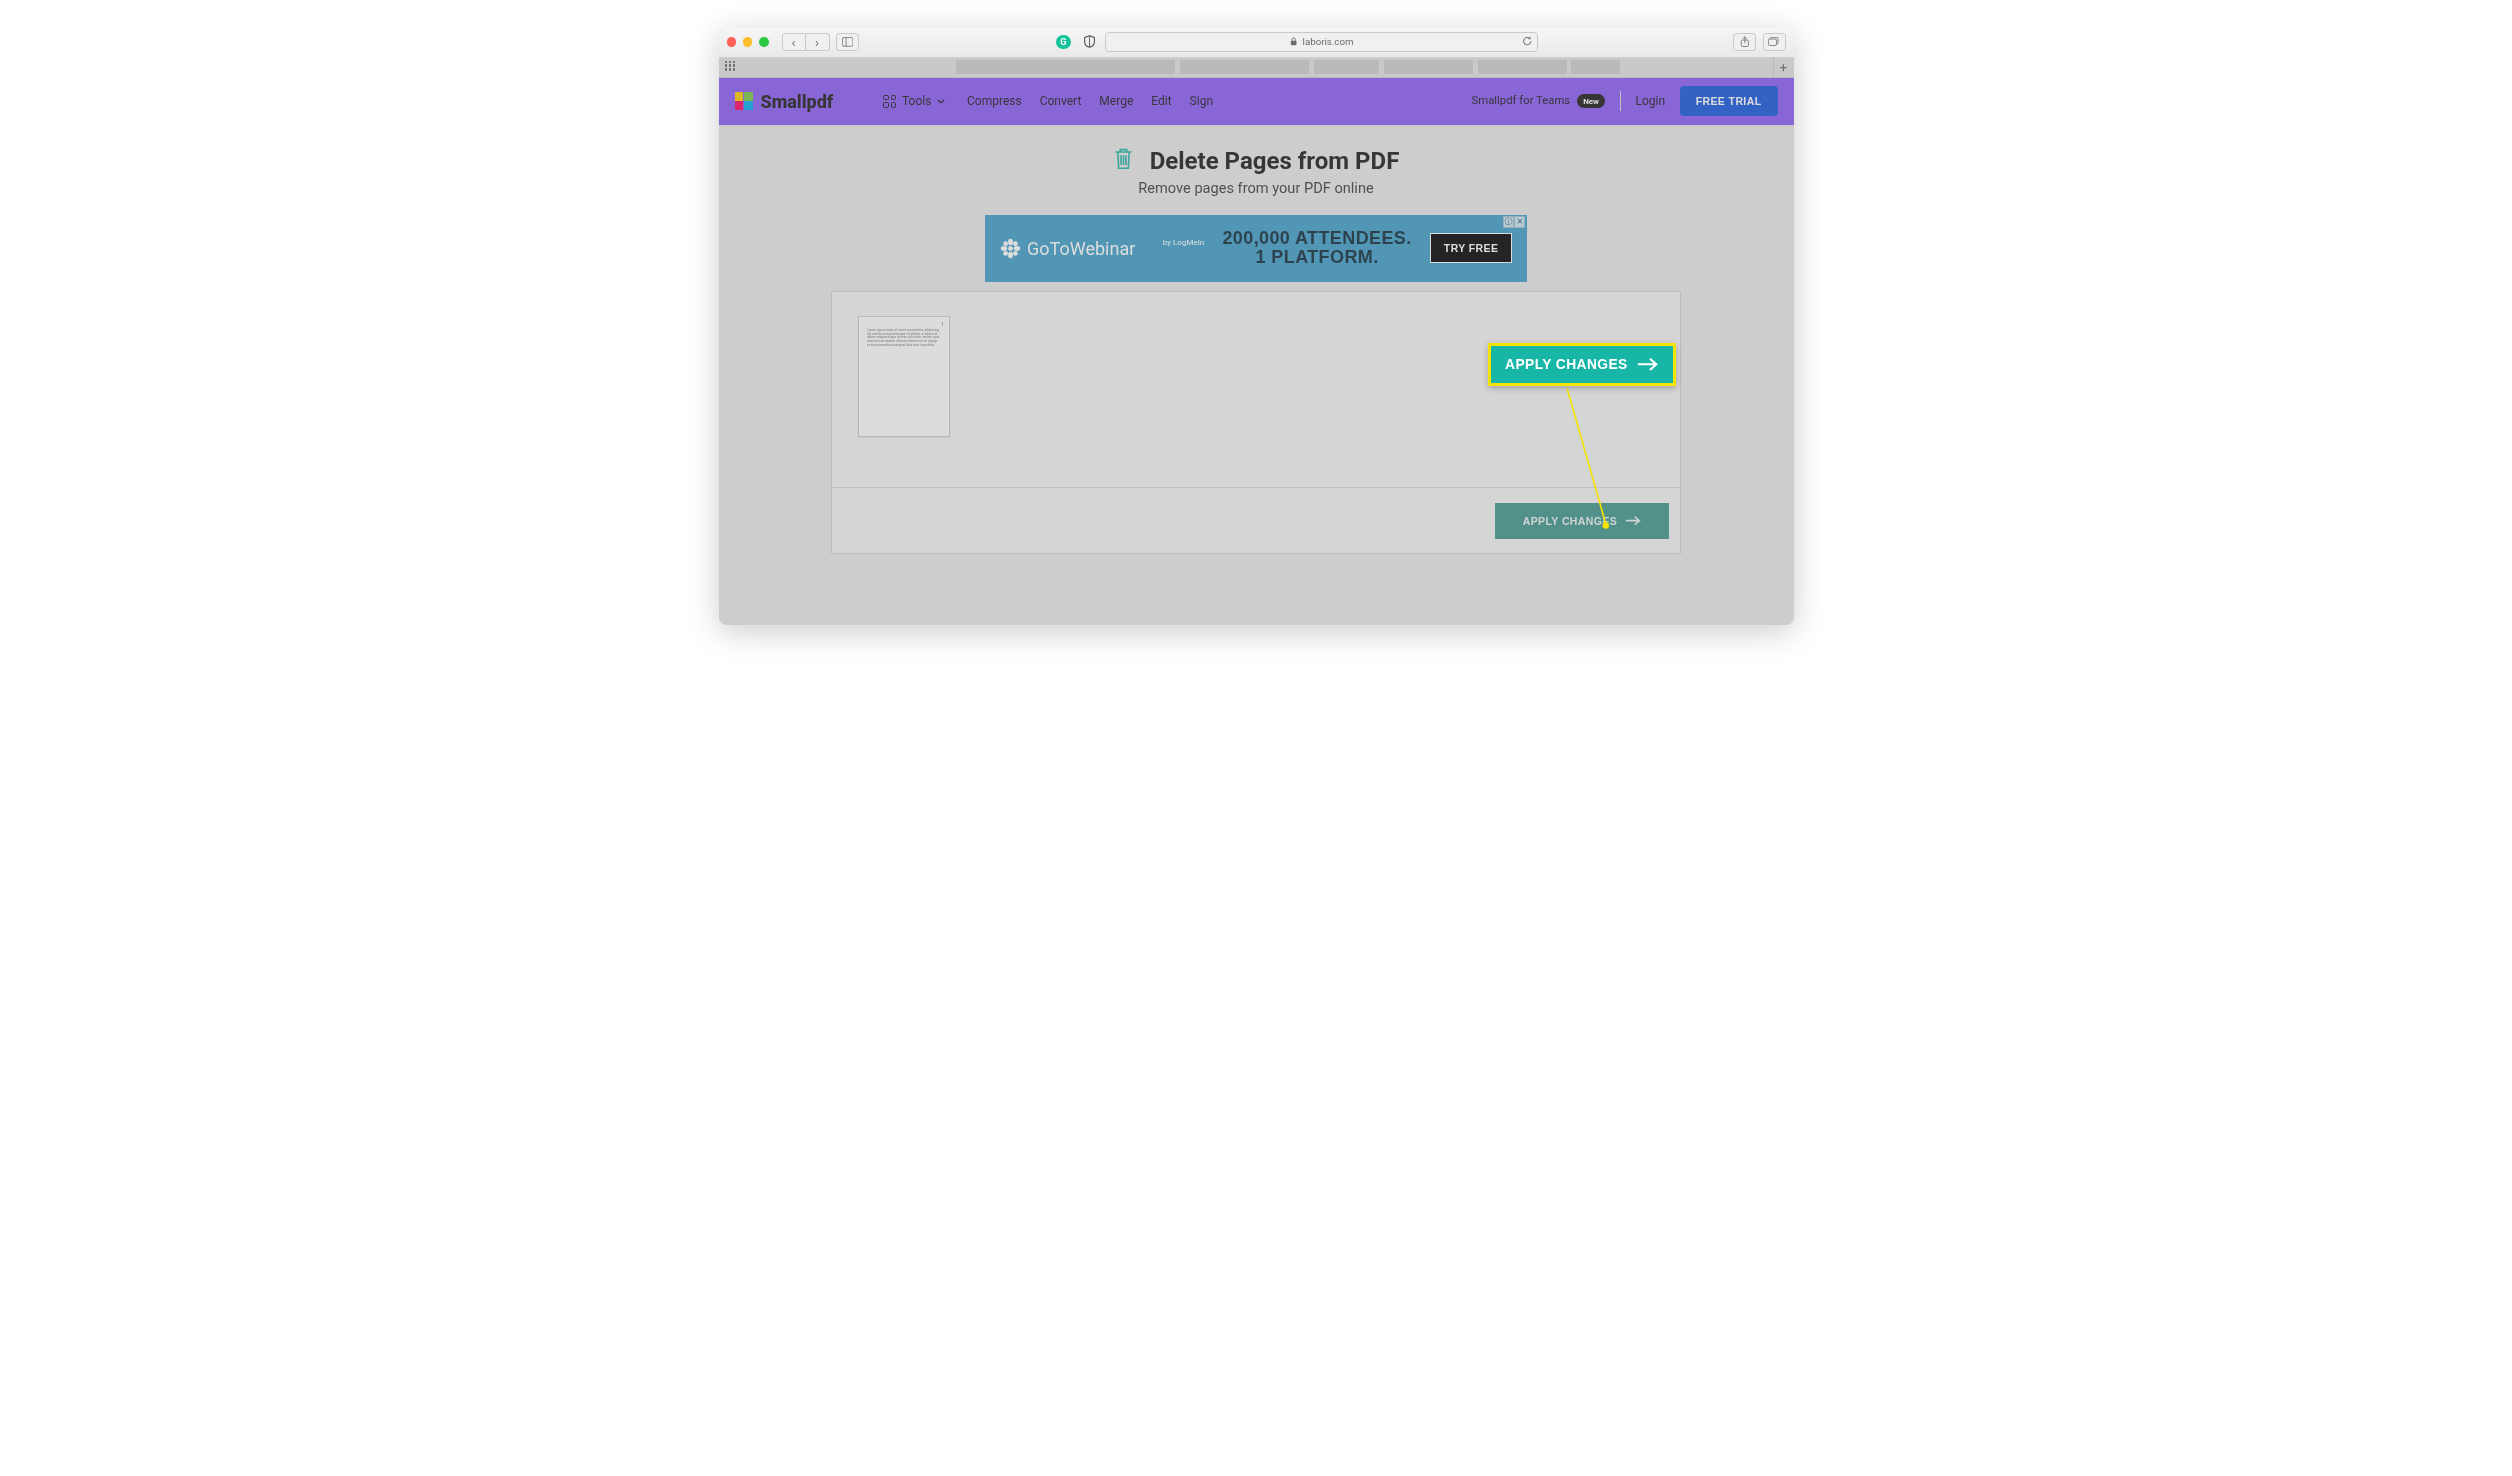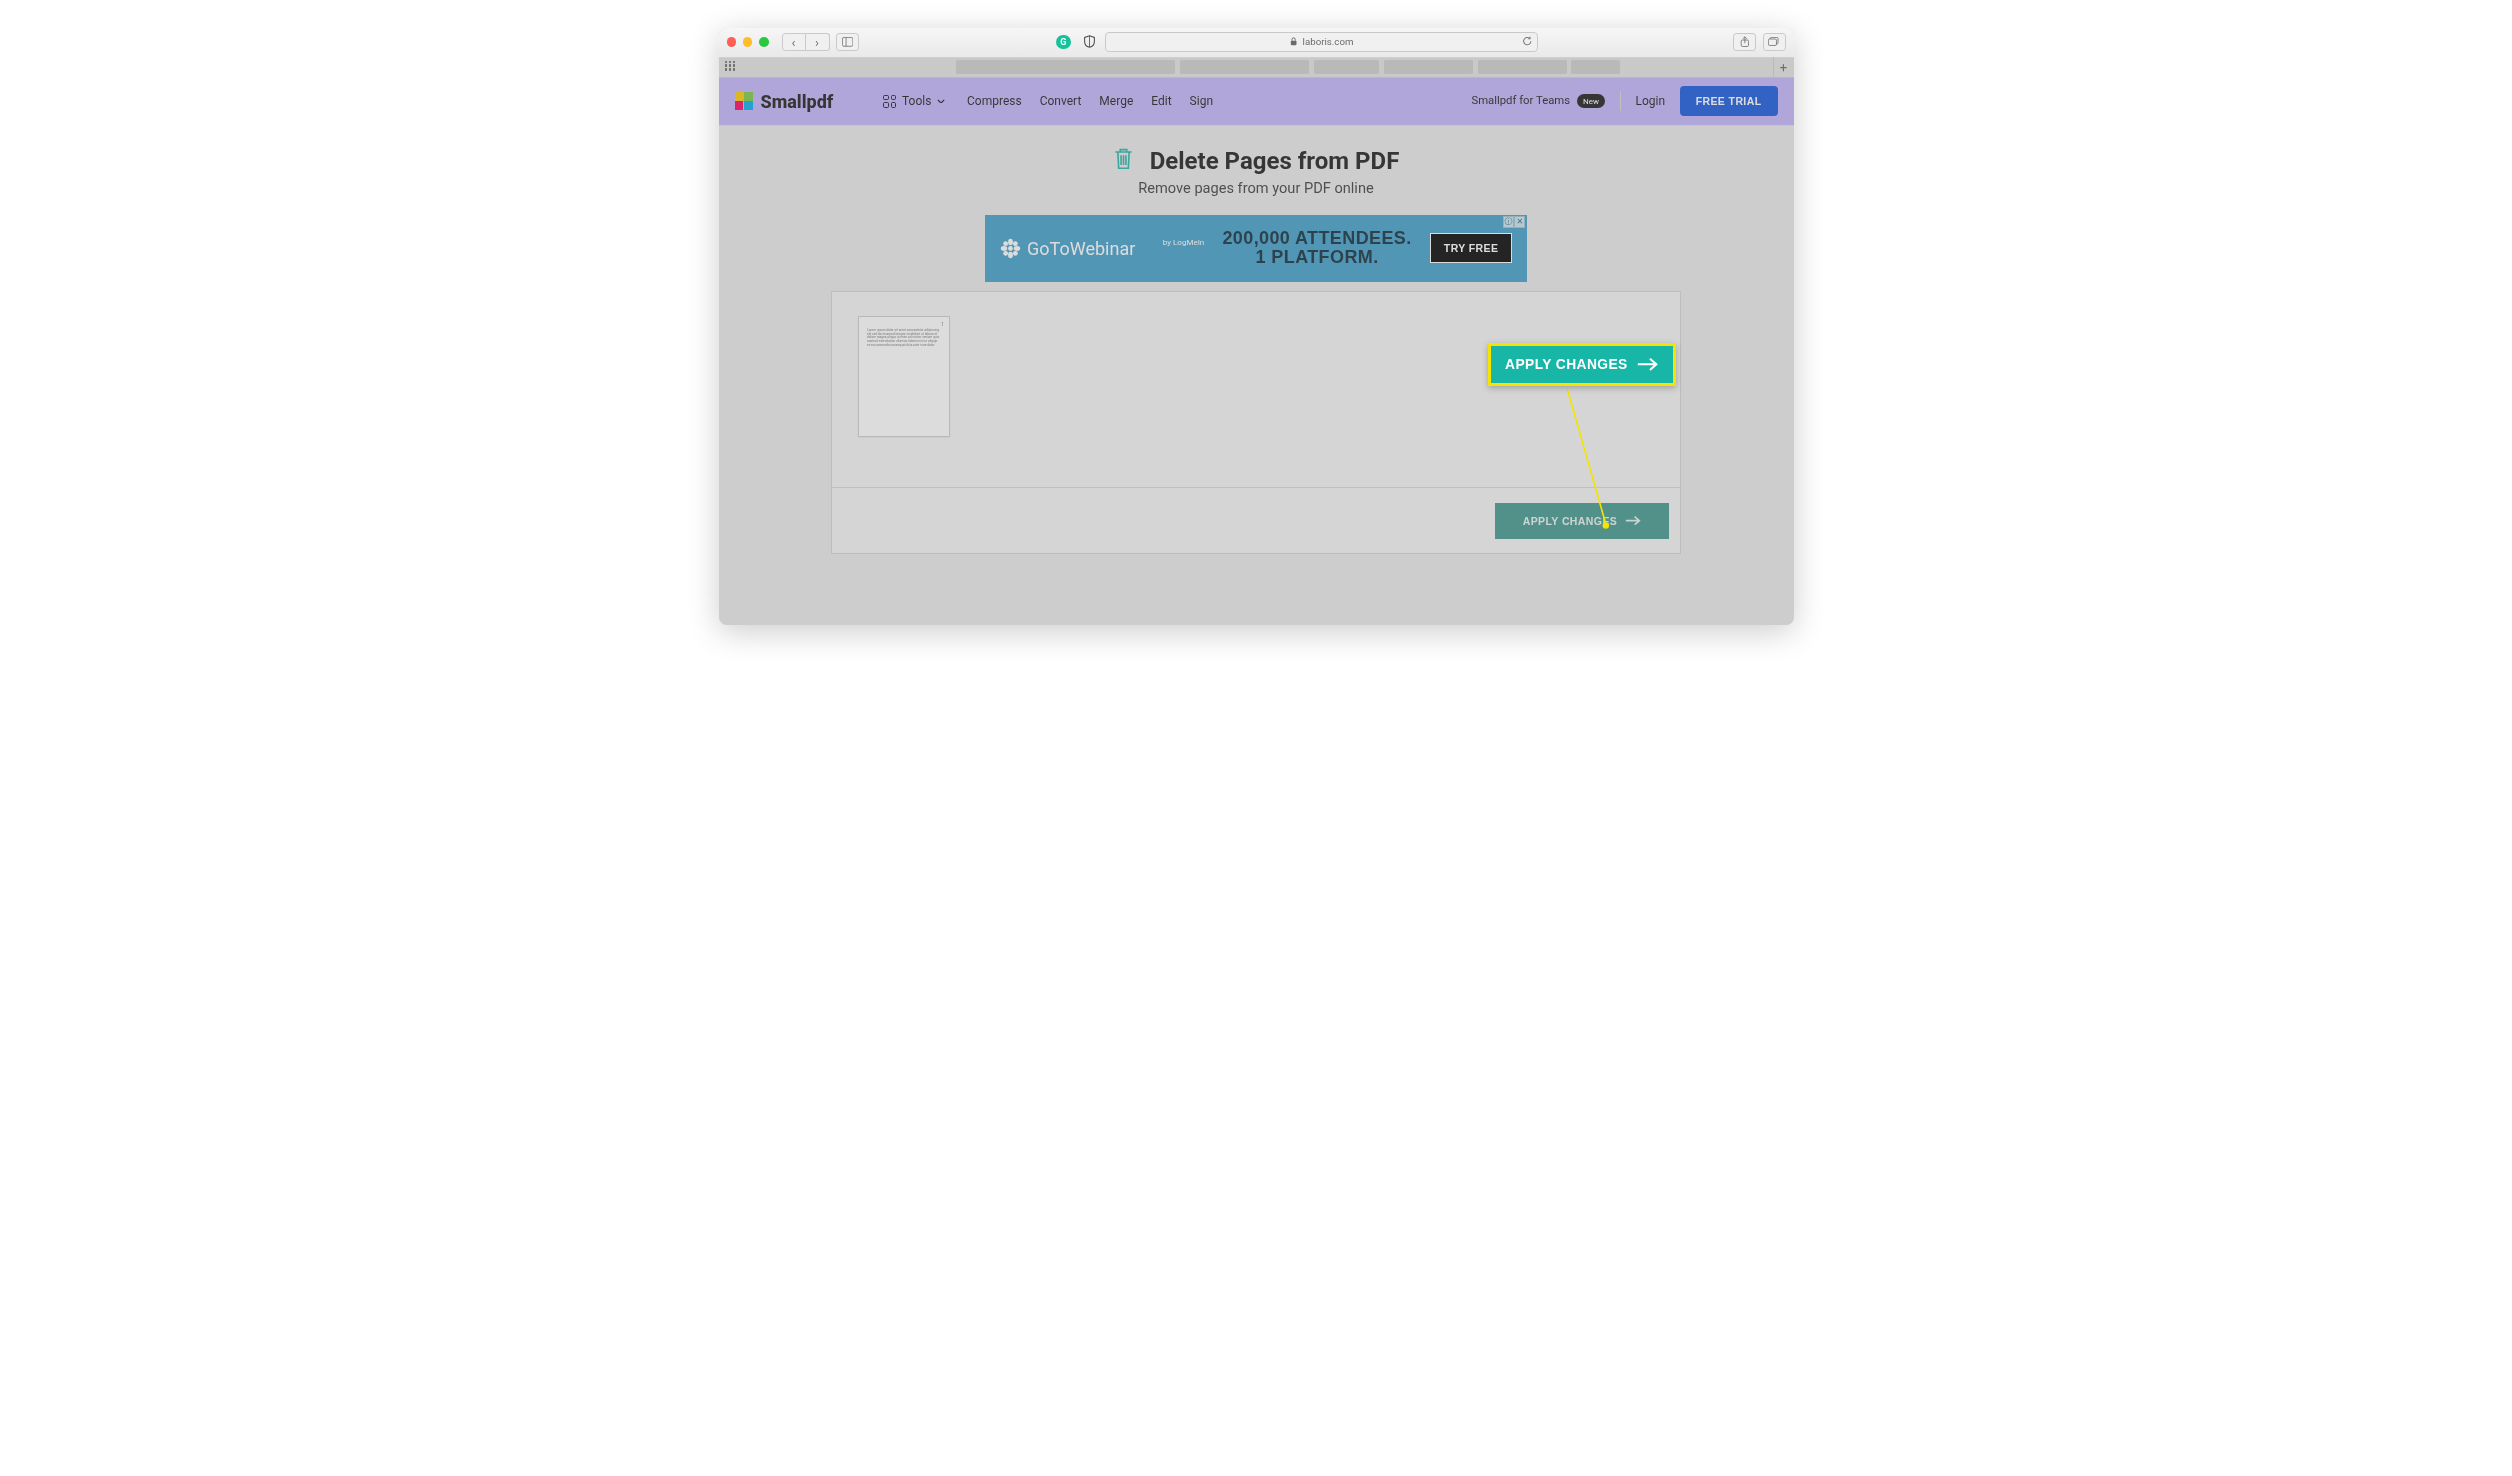--- a/index.html
+++ b/index.html
@@ -48,33 +48,33 @@
   
   .tabstrip{height:20px;background:#c9c9c9;border-bottom:0.8px solid #b9b9b9;display:flex;align-items:center;padding-left:6.5px;position:relative;}
   .tab-grid{width:13px;height:13px;display:grid;grid-template-columns:repeat(3,2.4px);grid-template-rows:repeat(3,2.4px);gap:1.6px;margin-right:8px;}
   .tab-grid span{background:#6b6b6b;border-radius:0.8px;}
   .ghost-tab{height:14.6px;background:rgba(0,0,0,0.08);border-radius:1.6px;margin-right:4.9px;}
   .plus-tab{position:absolute;right:0;width:21px;height:20px;border-left:0.8px solid #b9b9b9;display:flex;align-items:center;justify-content:center;color:#6d6d6d;font-size:13px;}
   
   .page{position:relative;background:#eaeaea;height:calc(100% - 50px);}
   .dim-overlay{position:absolute;inset:0;background:rgba(130,130,130,0.28);pointer-events:none;}
   
-  .site-header{height:48px;background:#c4b5fd;border-bottom:0.8px solid #e1e1e1;display:flex;align-items:center;padding:0 16px;gap:18px;}
+  .site-header{height:48px;background:#8b5cf6;border-bottom:0.8px solid #e1e1e1;display:flex;align-items:center;padding:0 16px;gap:18px;}
   .logo{display:flex;align-items:center;gap:8px;font-weight:800;font-size:18px;color:#1a1a1a;}
   .logo-mark{width:18px;height:18px;display:grid;grid-template-columns:1fr 1fr;grid-template-rows:1fr 1fr;gap:0.8px;}
   .logo-mark span:nth-child(1){background:#ffcc00;} .logo-mark span:nth-child(2){background:#7ac943;}
   .logo-mark span:nth-child(3){background:#ff0066;} .logo-mark span:nth-child(4){background:#00aeef;}
   .tools-btn{display:flex;align-items:center;gap:5.7px;font-size:12px;color:#1a1a1a;margin-left:32px;}
   .tools-icon{width:13px;height:13px;display:grid;grid-template-columns:1fr 1fr;grid-template-rows:1fr 1fr;gap:1.6px;}
   .tools-icon span{border:1.2px solid #1a1a1a;border-radius:1.6px;}
   .nav-links{display:flex;gap:18px;margin-left:4px;}
   .nav-links a{color:#1a1a1a;font-size:12px;text-decoration:none;}
   .header-right{margin-left:auto;display:flex;align-items:center;gap:14.6px;}
   .teams{display:flex;gap:6.5px;font-size:11.3px;color:#1a1a1a;}
-  .badge-new{background:#1a1a1a;color:#fff;font-size:8px;padding:2.4px 6.5px;border-radius:8px;font-weight:400;}
+  .badge-new{background:#1a1a1a;color:#fff;font-size:8px;padding:2.4px 6.5px;border-radius:8px;font-weight:700;}
   .vdiv{width:0.8px;height:19.4px;background:#d9d9d9;}
   .login{font-size:12px;color:#1a1a1a;}
   .trial-btn{background:#1656e0;color:#fff;border:none;border-radius:4px;padding:9px 16px;font-size:10.5px;font-weight:700;letter-spacing:0.4px;}
   
   .page-title{display:flex;align-items:center;justify-content:center;gap:16px;margin-top:21px;font-size:24px;font-weight:700;color:#1a1a1a;}
   .trash-icon{color:#21b6a8;}
   .subtitle{text-align:center;font-size:14.6px;color:#3d3d3d;margin-top:3.2px;}
   
   .ad{width:542px;height:67px;background:#3f9fc9;margin:18px auto 0;display:flex;align-items:center;color:#fff;position:relative;padding:0 14.6px;gap:11.3px;}
   .ad .gtw{display:flex;flex-direction:row;align-items:flex-start;font-weight:400;}

